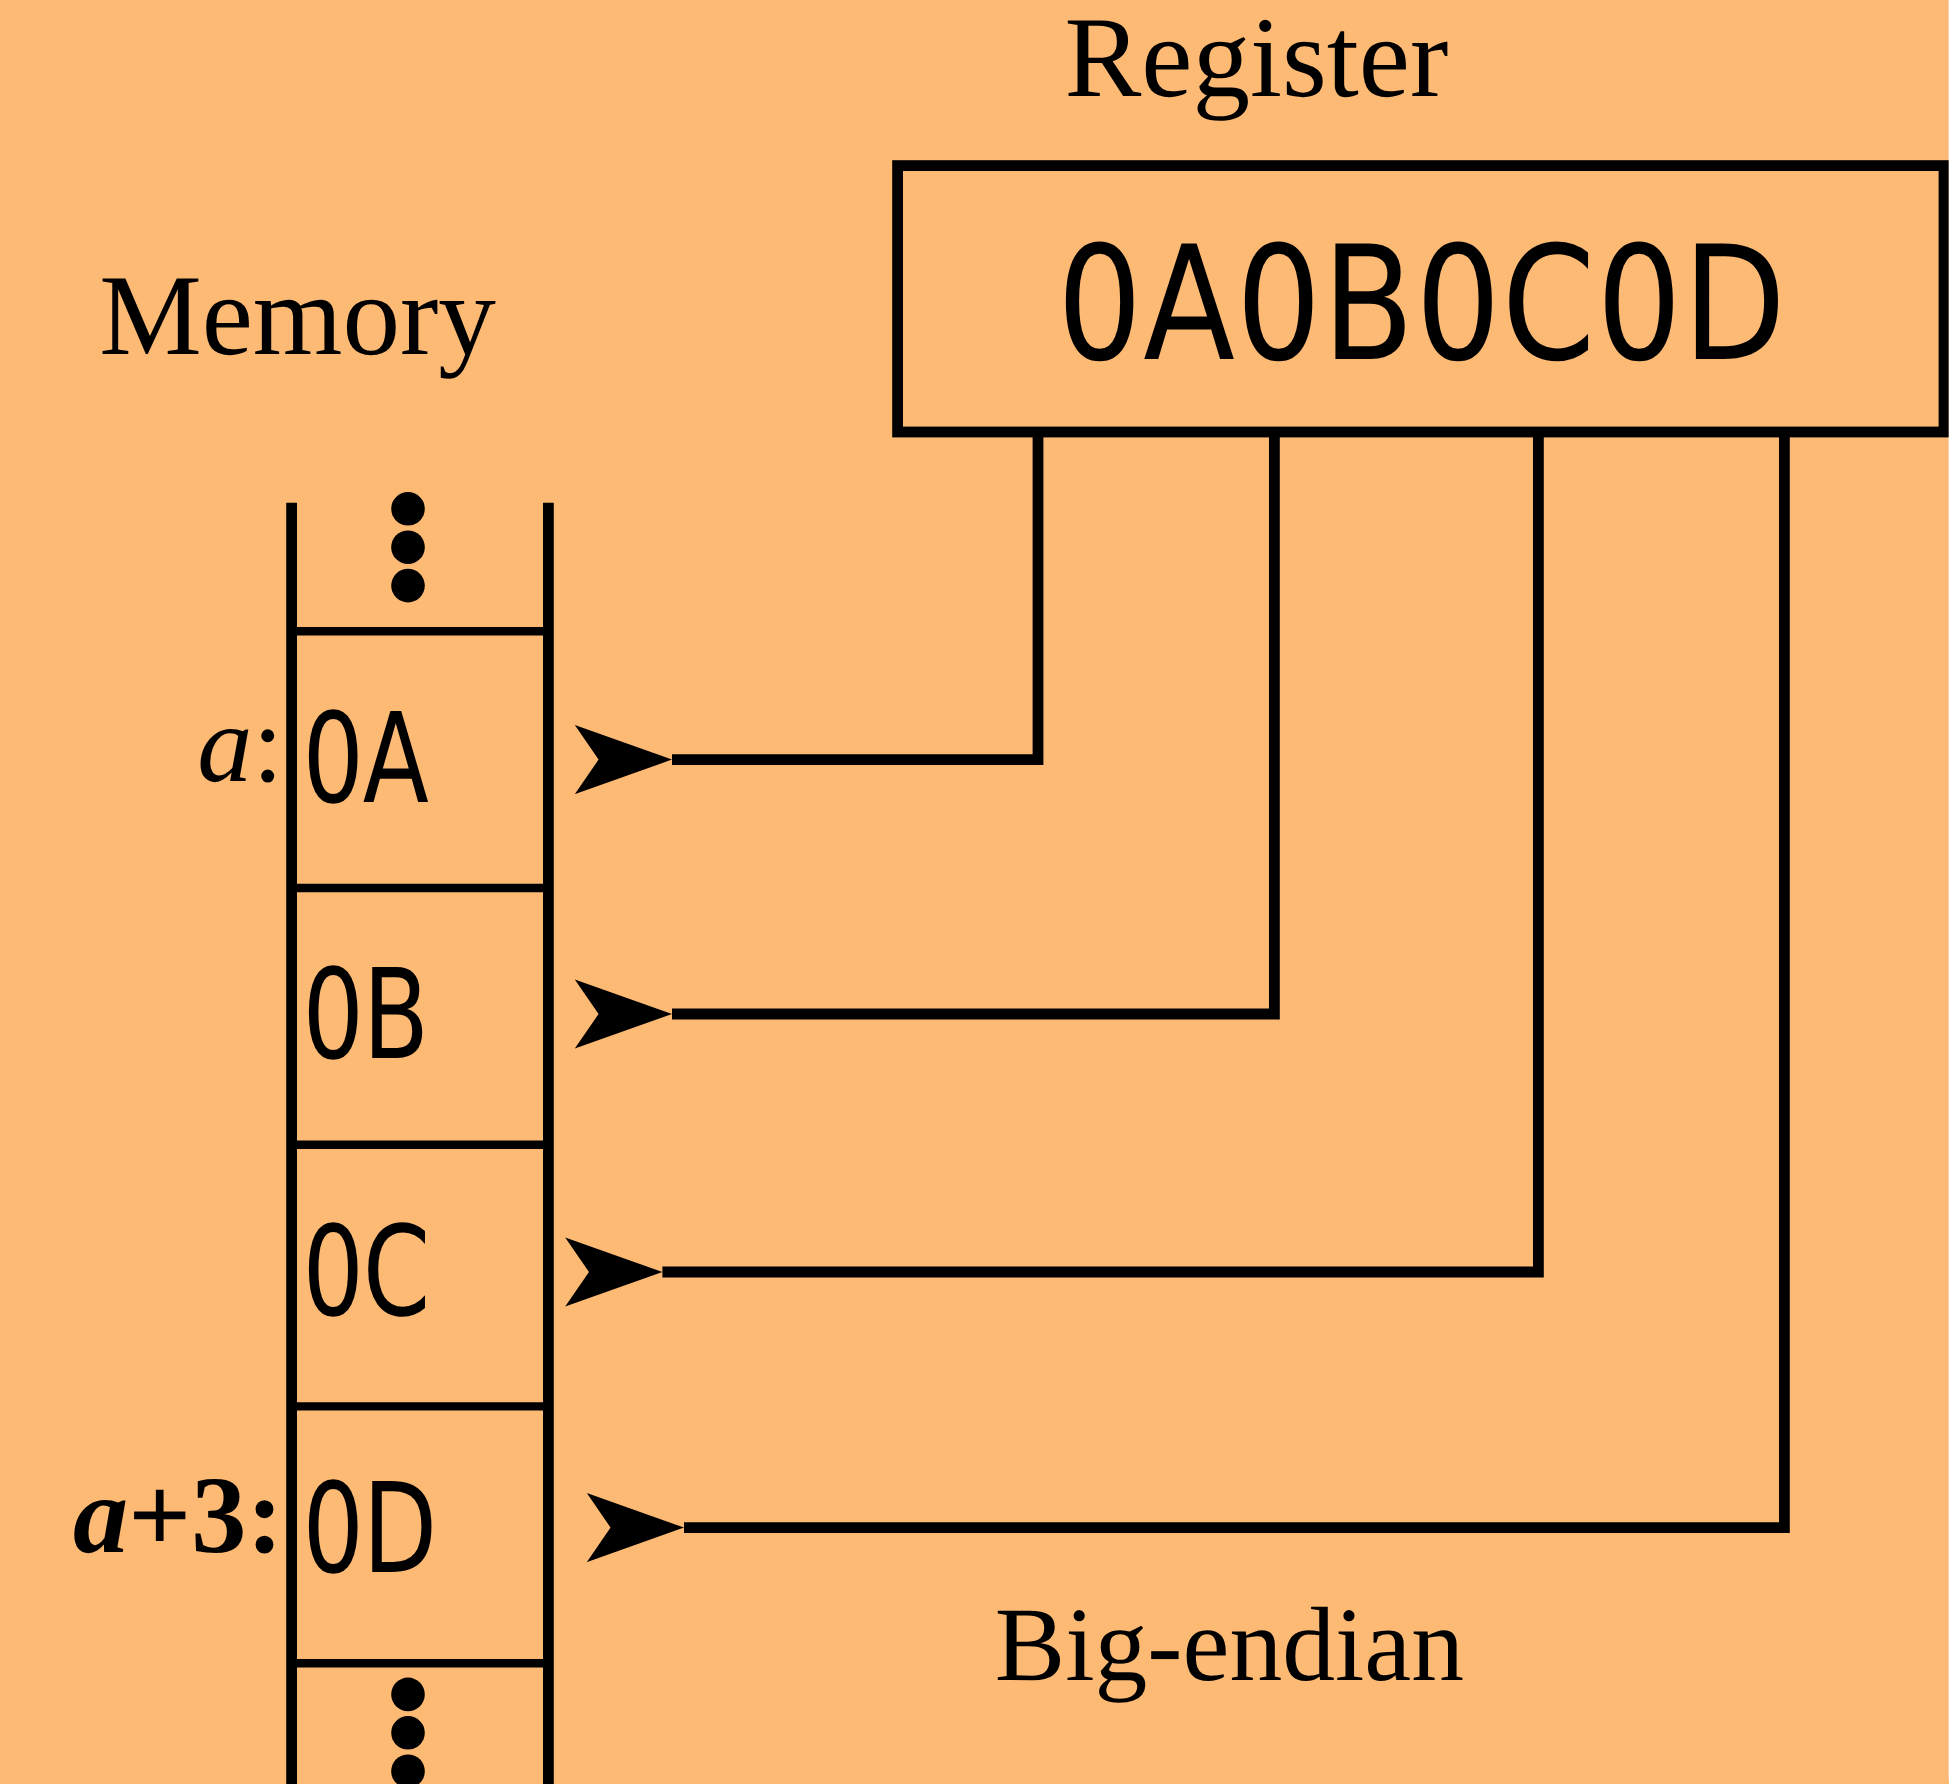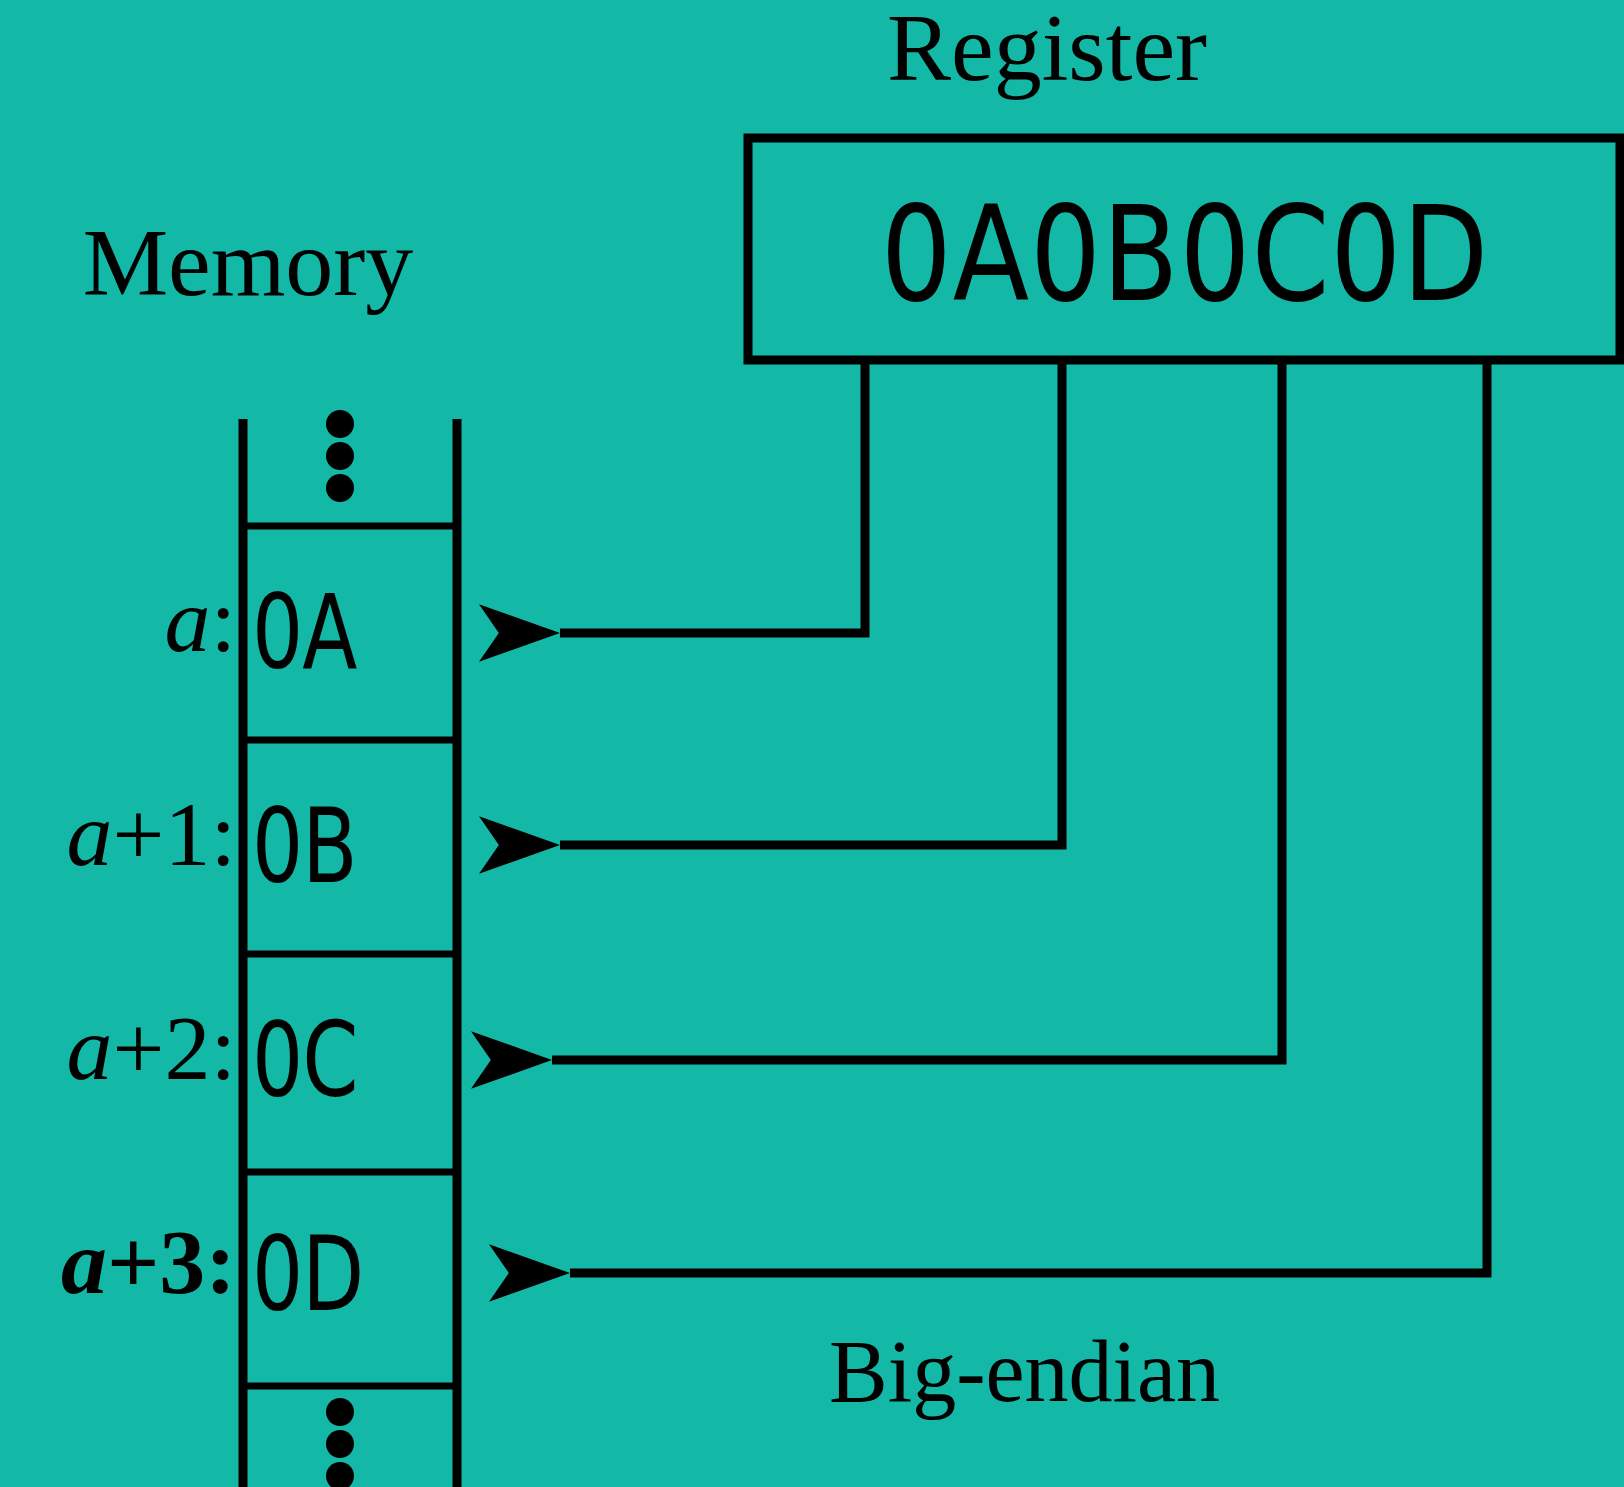--- a/index.html
+++ b/index.html
@@ -4,21 +4,21 @@
 <style>
   html, body {
     margin: 0;
     padding: 0;
     background: #ffffff;
   }
   #stage {
     position: relative;
     width: 1624px;
     height: 1487px;
-    background: #14b8a6;
+    background: #fdba74;
     overflow: hidden;
     font-family: "Liberation Serif", "DejaVu Serif", serif;
     color: #000000;
   }
   #diagram-svg {
     position: absolute;
     left: 0;
     top: 0;
     width: 1624px;
     height: 1487px;
@@ -150,27 +150,21 @@
   <div class="lbl heading" id="register-title">Register</div>
 
   <div id="register-value">0A0B0C0D</div>
 
   <div class="lbl heading" id="memory-title">Memory</div>
 
   <div class="lbl addr-label" style="top:574px;">
     <span class="var">a</span><span class="colon">:</span>
   </div>
 
-  <div class="lbl addr-label" style="top:788px;">
-    <span class="var">a</span><span class="op">+</span><span class="num">1</span><span class="colon">:</span>
-  </div>
 
-  <div class="lbl addr-label" style="top:1002px;">
-    <span class="var">a</span><span class="op">+</span><span class="num">2</span><span class="colon">:</span>
-  </div>
 
   <div class="lbl addr-label" style="top:1216px;font-weight:bold;">
     <span class="var">a</span><span class="op">+</span><span class="num">3</span><span class="colon">:</span>
   </div>
 
   <div class="cell-value" style="top:580px;">0A</div>
   <div class="cell-value" style="top:794px;">0B</div>
   <div class="cell-value" style="top:1008px;">0C</div>
   <div class="cell-value" style="top:1222px;">0D</div>
 

